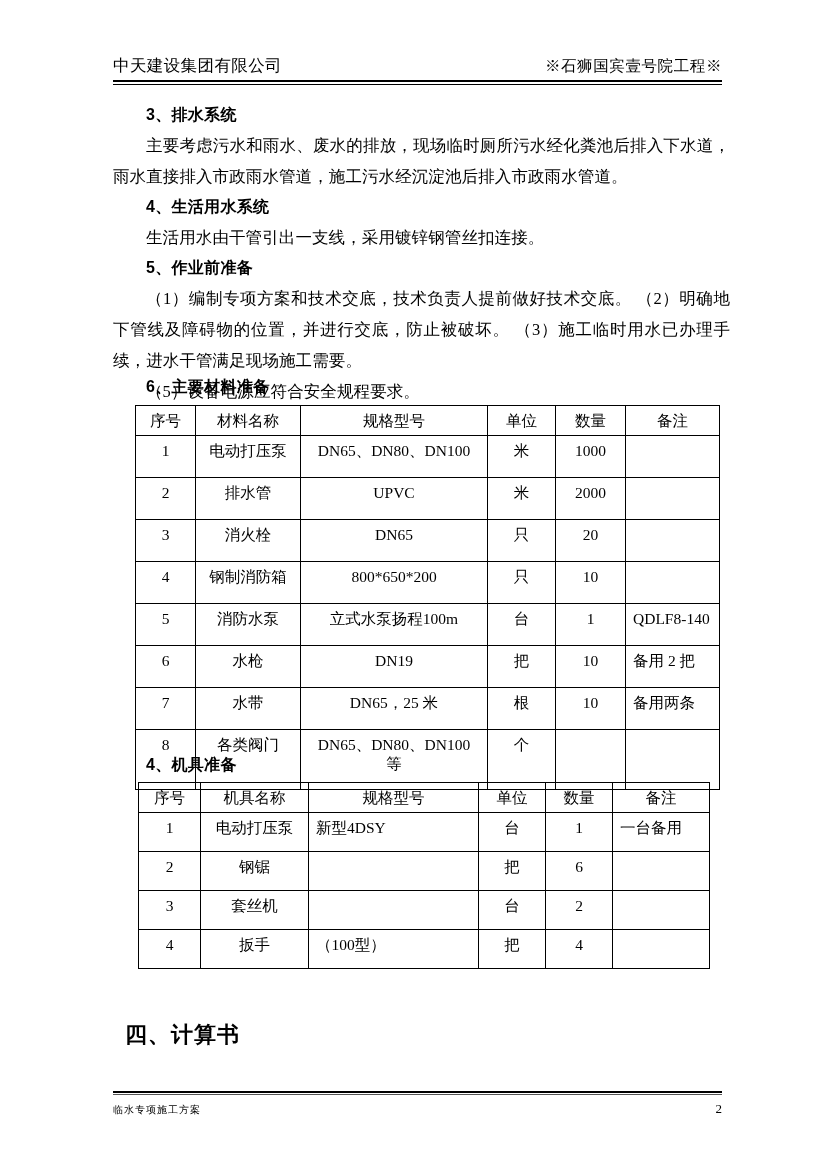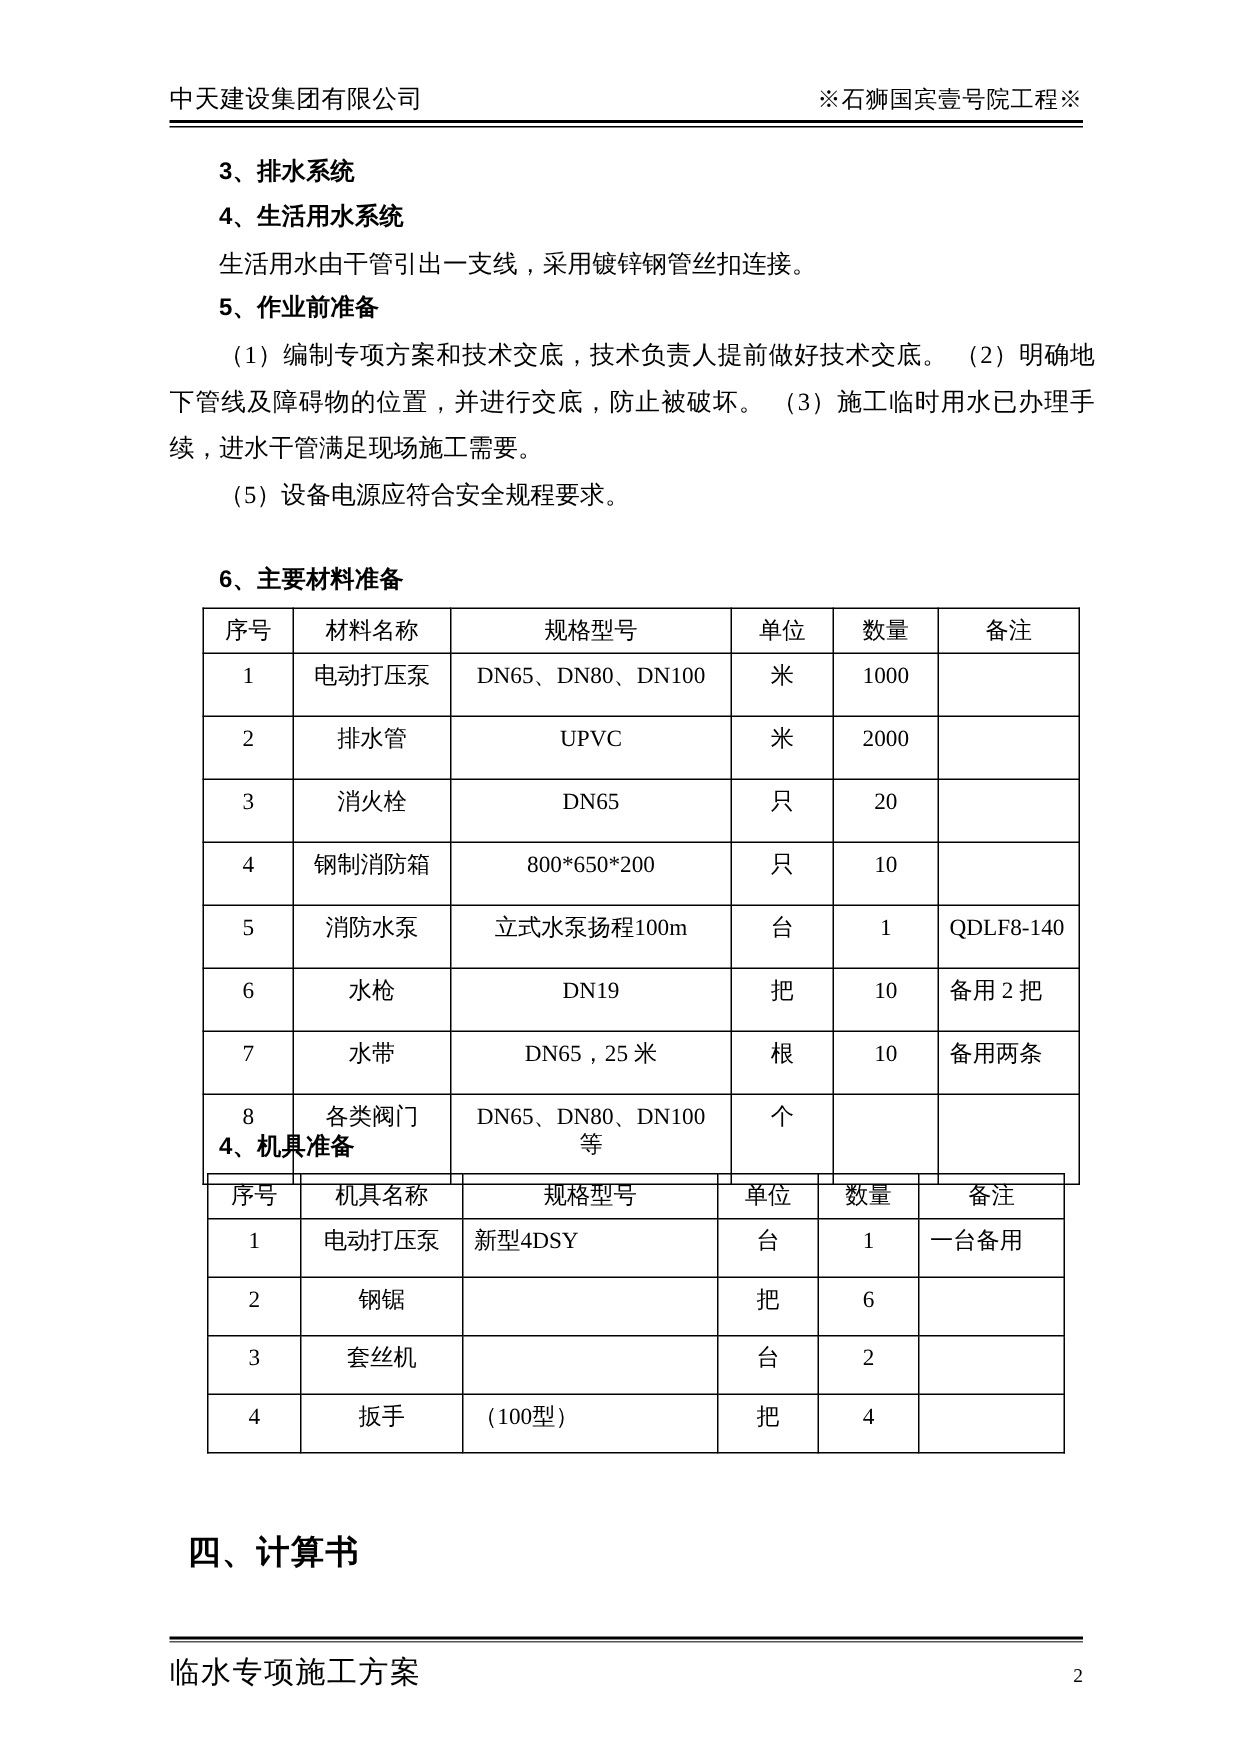--- a/index.html
+++ b/index.html
@@ -163,21 +163,21 @@
   .ftr-row {
     position: absolute;
     left: 0; top: 10px;
     width: 609px;
     display: flex;
     justify-content: space-between;
     align-items: baseline;
   }
   .ftr-left {
     font-family: "Liberation Serif", "DejaVu Serif", serif;
-    font-size: 20px;
+    font-size: 10px;
     letter-spacing: 1px;
   }
   .ftr-right {
     font-family: "Liberation Serif", "DejaVu Serif", serif;
     font-size: 13px;
   }
 </style>
 </head>
 <body>
 
@@ -188,20 +188,21 @@
       <span class="hdr-left">中天建设集团有限公司</span>
       <span class="hdr-right">※石狮国宾壹号院工程※</span>
     </div>
     <div class="hdr-rule-thick"></div>
     <div class="hdr-rule-thin"></div>
   </div>
 
   <div class="content">
 
     <h3 class="h-sub">3、排水系统</h3>
+    <p class="para">主要考虑污水和雨水、废水的排放，现场临时厕所污水经化粪池后排入下水道，雨水直接排入市政雨水管道，施工污水经沉淀池后排入市政雨水管道。</p>
 
     <h3 class="h-sub">4、生活用水系统</h3>
     <p class="para">生活用水由干管引出一支线，采用镀锌钢管丝扣连接。</p>
 
     <h3 class="h-sub">5、作业前准备</h3>
     <p class="para">（1）编制专项方案和技术交底，技术负责人提前做好技术交底。 （2）明确地下管线及障碍物的位置，并进行交底，防止被破坏。 （3）施工临时用水已办理手续，进水干管满足现场施工需要。</p>
     <p class="para">（5）设备电源应符合安全规程要求。</p>
 
     <h3 class="h-sub lbl-materials">6、主要材料准备</h3>
 

